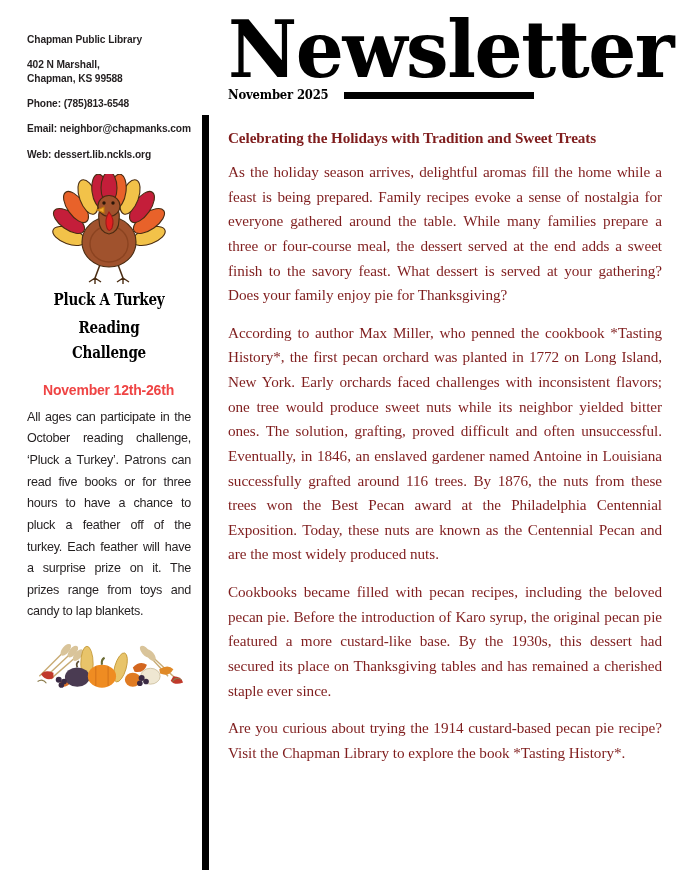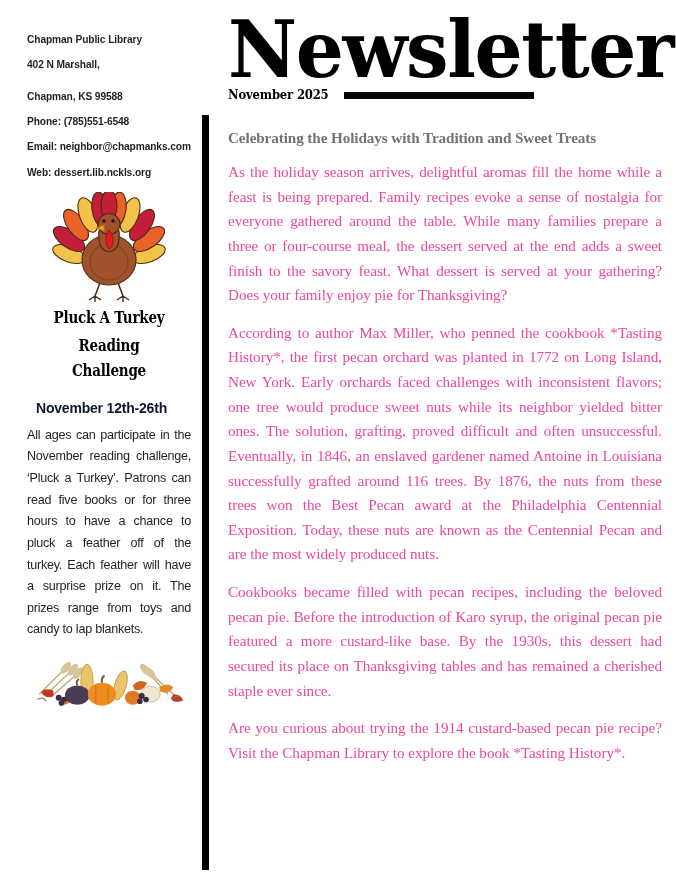--- a/index.html
+++ b/index.html
@@ -35,21 +35,21 @@
     font-size: 10.2px;
     font-weight: 600;
     color: #231f20;
     letter-spacing: -0.1px;
   }
   .contact-line {
     margin: 0 0 13.5px 0;
     line-height: 1.15;
   }
   .contact-line.tight {
-    margin-bottom: 20px;
+    margin-bottom: 2px;
   }
 
   
   .turkey-wrap {
     margin: 14px 0 0 0;
     display: flex;
     justify-content: center;
   }
   .turkey-svg {
     display: block;
@@ -67,22 +67,22 @@
     line-height: 1.5;
   }
   .challenge-title.second {
     margin-top: 3px;
   }
 
   .date-head {
     font-family: "Liberation Sans", sans-serif;
     font-weight: bold;
     font-size: 14px;
-    color: #0f172a;
-    margin: 16px 0 9px 9px;
+    color: #ef4444;
+    margin: 16px 0 9px 16px;
     letter-spacing: -0.2px;
   }
   .side-para {
     font-family: "Liberation Sans", sans-serif;
     font-size: 12.6px;
     font-weight: 500;
     color: #231f20;
     line-height: 1.72;
     margin: 0 0 11px 0;
     text-align: justify;
@@ -149,49 +149,49 @@
     height: 7px;
     background: #000;
     margin-bottom: 3px;
     margin-left: -8px;
   }
 
   .article-head {
     font-family: "Liberation Serif", serif;
     font-weight: bold;
     font-size: 15.2px;
-    color: #737373;
+    color: #7f1d1d;
     margin: 27px 0 13px 0;
     letter-spacing: -0.1px;
   }
   .art-para {
     font-family: "Liberation Serif", serif;
     font-size: 15.2px;
     line-height: 1.62;
-    color: #ec4899;
+    color: #7f1d1d;
     text-align: justify;
     margin: 0 0 13px 0;
     letter-spacing: -0.05px;
   }
   .art-para:last-child {
     margin-bottom: 12px;
   }
 </style>
 </head>
 <body>
 
 <div class="page">
 
   <div class="sidebar">
 
     <div class="contact-block">
       <p class="contact-line">Chapman Public Library</p>
       <p class="contact-line tight">402 N Marshall,</p>
       <p class="contact-line">Chapman, KS 99588</p>
-      <p class="contact-line">Phone: (785)551-6548</p>
+      <p class="contact-line">Phone: (785)813-6548</p>
       <p class="contact-line">Email: neighbor@chapmanks.com</p>
       <p class="contact-line">Web: dessert.lib.nckls.org</p>
     </div>
 
     <div class="turkey-wrap">
       <svg class="turkey-svg" width="124" height="112" viewBox="0 0 124 112">
         <g stroke="#4a2c12" stroke-width="1.1">
 
           <ellipse cx="22" cy="62" rx="17" ry="8" fill="#f2c249" transform="rotate(-160 22 62)"></ellipse>
           <ellipse cx="22" cy="47" rx="18" ry="8.5" fill="#c41e3a" transform="rotate(-145 22 47)"></ellipse>
@@ -226,21 +226,21 @@
           <circle cx="66" cy="29" r="1.7" fill="#2a1608" stroke="none"></circle>
         </g>
       </svg>
     </div>
 
     <div class="challenge-title">Pluck A Turkey</div>
     <div class="challenge-title second">Reading Challenge</div>
 
     <div class="date-head">November 12th-26th</div>
 
-    <p class="side-para">All ages can participate in the November reading challenge, ‘Pluck a Turkey’. Patrons can read five books or for three hours to have a chance to pluck a feather off of the turkey. Each feather will have a surprise prize on it. The prizes range from toys and candy to lap blankets.</p>
+    <p class="side-para">All ages can participate in the October reading challenge, ‘Pluck a Turkey’. Patrons can read five books or for three hours to have a chance to pluck a feather off of the turkey. Each feather will have a surprise prize on it. The prizes range from toys and candy to lap blankets.</p>
 
     <div class="harvest-wrap">
       <svg width="186" height="58" viewBox="0 0 186 58">
 
         <g stroke="#c8ab74" stroke-width="1.6" fill="none">
           <path d="M14 44 L44 14"></path>
             <path d="M20 46 L52 16"></path>
             <path d="M27 47 L58 20"></path>
           <path d="M160 44 L134 16"></path>
             <path d="M168 46 L140 20"></path>

